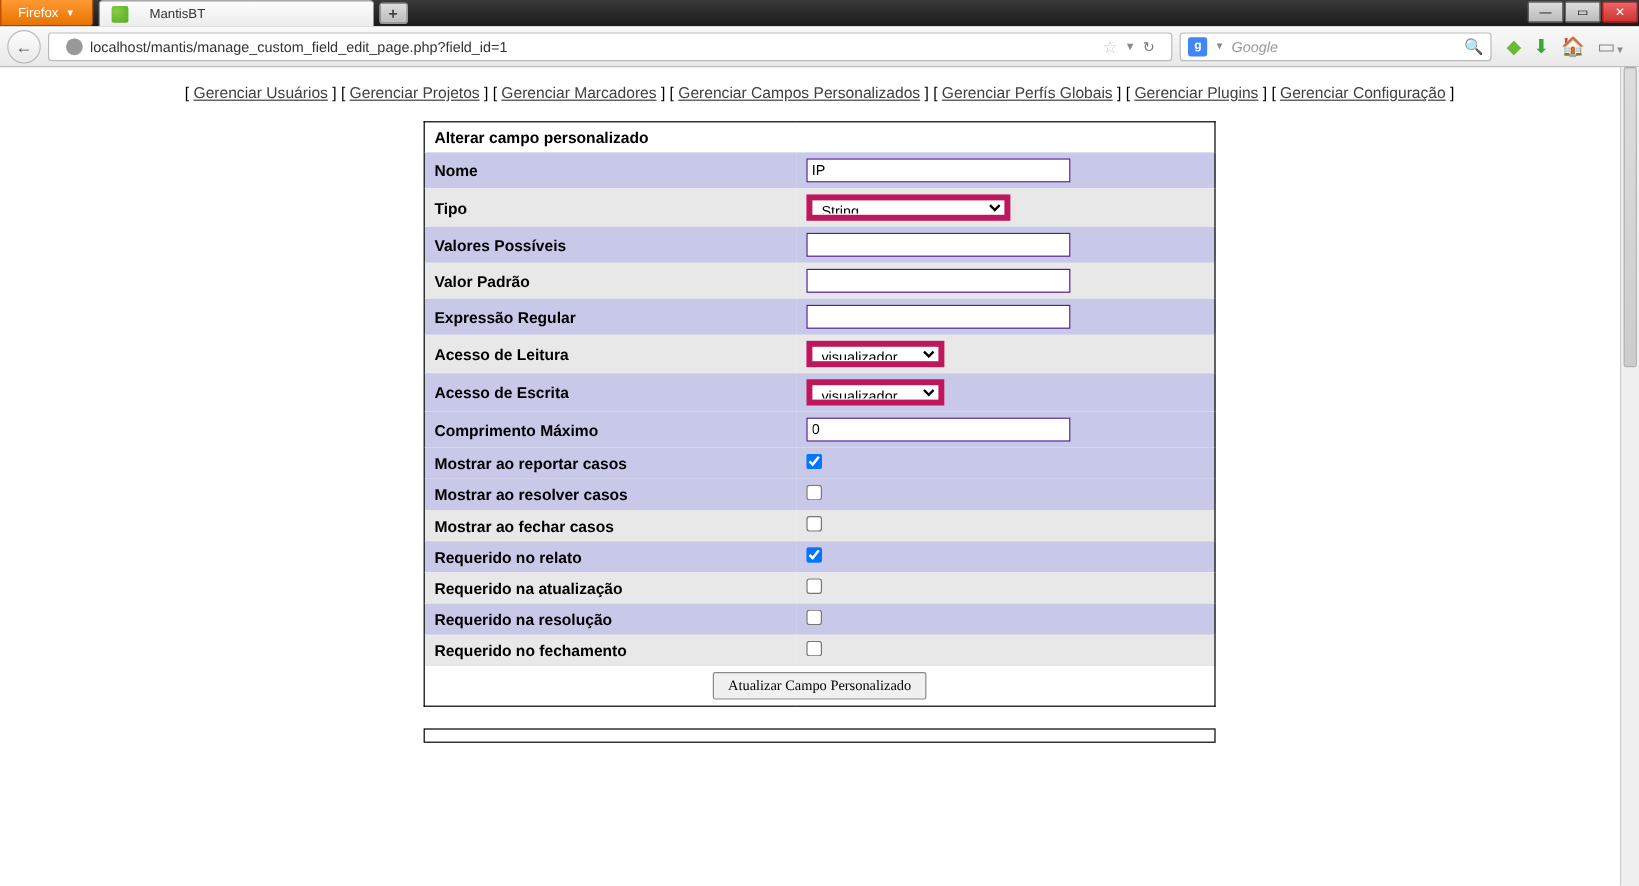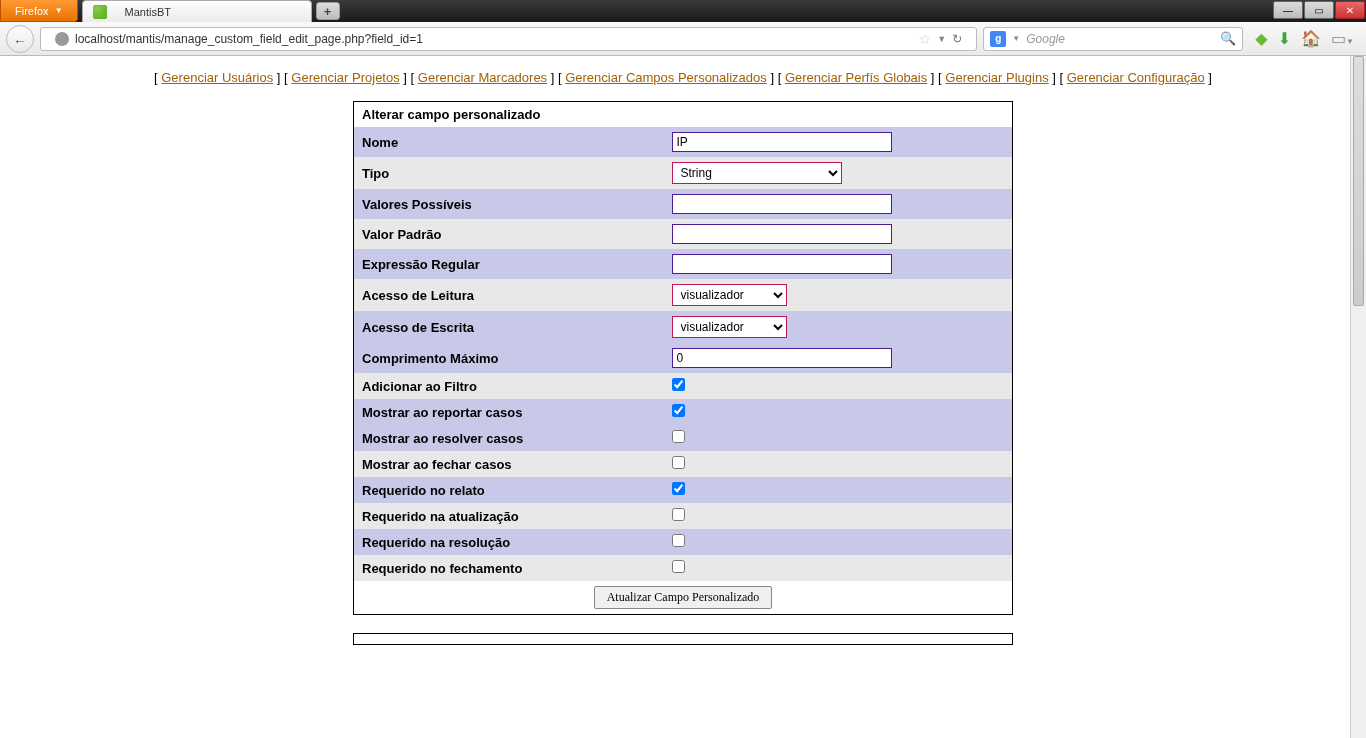--- a/index.html
+++ b/index.html
@@ -28,32 +28,32 @@
 .searchtext { color:#999; font-style:italic; font-size:12px; flex:1; }
 .mag { color:#2a5db0; font-size:13px; }
 .toolbar-icons { display:flex; gap:10px; padding:0 6px; font-size:16px; }
 .ti { color:#888; }
 .ti.green { color:#6b3; }
 .ti.dl { color:#3a3; }
 
 
 .page { padding: 8px 0; }
 .nav-links { text-align: center; font-size: 13px; padding: 6px 0 16px; }
-.nav-links a { color: #a16207; text-decoration: underline; }
+.nav-links a { color: #404040; text-decoration: underline; }
 .nav-links .sep { color: #000; }
 
 .form-wrap { display:flex; justify-content:center; }
 table.form { border: 1px solid #000; border-collapse: collapse; width: 660px; }
 table.form td { padding: 5px 8px; font-size: 13px; }
 .form-title td { background: #fff; font-weight: bold; }
 .row-odd td { background: #c8c8e8; }
 .row-even td { background: #e8e8e8; }
 .label-cell { font-weight: bold; width: 310px; }
 .input-text { width: 220px; height: 20px; border: 1px solid #4c1d95; font-size: 12px; padding: 1px 4px; background:#fff; }
-.input-select { width: 170px; height: 22px; border: 1px solid #be185d; font-size: 12px; background:#fff; padding:1px 4px; }
+.input-select { width: 170px; height: 22px; border: 5px solid #be185d; font-size: 12px; background:#fff; padding:1px 4px; }
 .input-select.small { width: 115px; }
 .cb { width:13px; height:13px; }
 .submit-row td { background:#fff; text-align:center; padding:8px; }
 .btn { font-size:12px; padding:3px 12px; background:#f0f0f0; border:1px solid #888; border-radius:2px;font-family:Liberation Serif, serif; }
 
 .second-table { border:1px solid #000; width:660px; margin-top:18px; }
 
 .vscroll { position:fixed; right:0; top:56px; bottom:0; width:16px; background:#f0f0f0; border-left:1px solid #ccc; }
 .vscroll .thumb { position:absolute; left:2px; right:2px; top:0; height:250px; background:linear-gradient(#ddd,#ccc); border:1px solid #aaa; border-radius:2px; }
 </style>
@@ -152,24 +152,20 @@
             <td class="label-cell">Acesso de Escrita</td>
         <td><select class="input-select small"><option>visualizador</option></select></td>
           </tr>
 
 
       <tr class="row-odd">
             <td class="label-cell">Comprimento Máximo</td>
         <td><input class="input-text" value="0" style=""></td>
           </tr>
 
-      <tr class="row-even">
-            <td class="label-cell">Adicionar ao Filtro</td>
-        <td><input type="checkbox" class="cb" checked="" style=""></td>
-          </tr>
 
       <tr class="row-odd">
             <td class="label-cell">Mostrar ao reportar casos</td>
         <td><input type="checkbox" class="cb" checked="" style=""></td>
           </tr>
 
 
       <tr class="row-odd">
             <td class="label-cell">Mostrar ao resolver casos</td>
         <td><input type="checkbox" class="cb" style=""></td>

